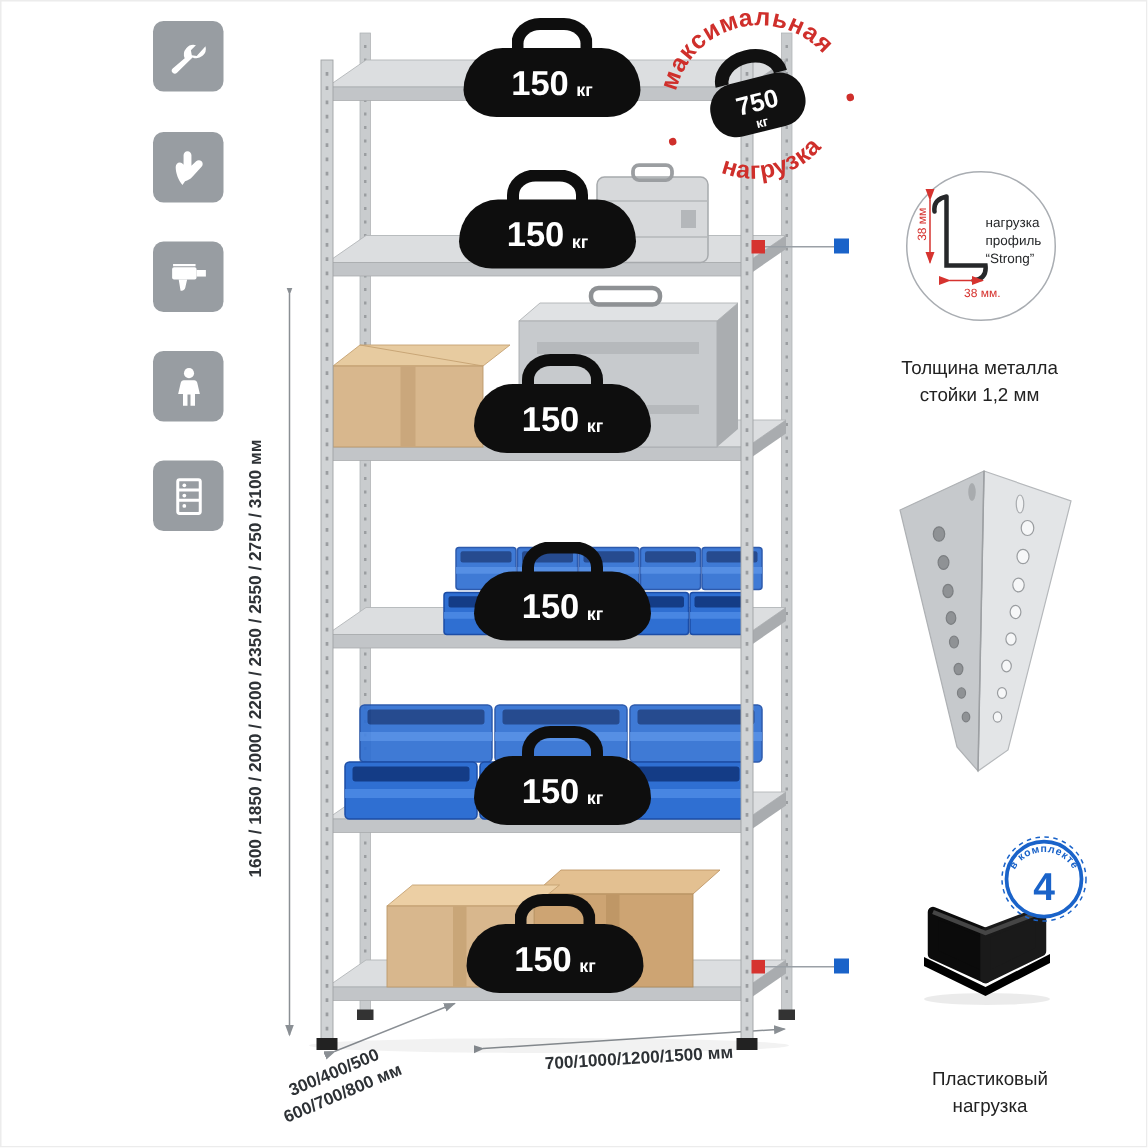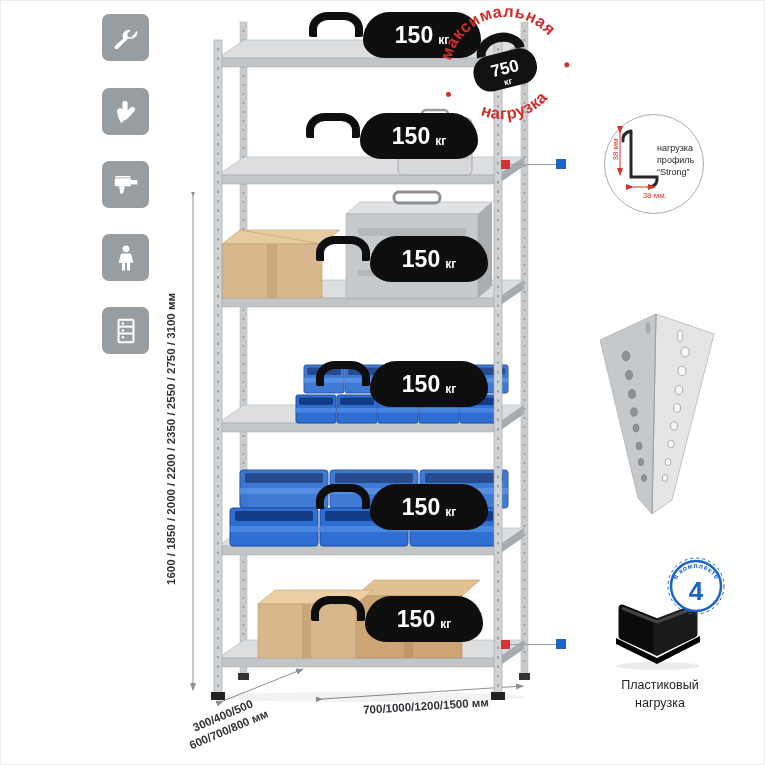--- a/index.html
+++ b/index.html
@@ -6,21 +6,21 @@
   body{width:765px;height:765px;position:relative;background:#fff;
        font-family:"Liberation Sans","DejaVu Sans",sans-serif;overflow:hidden;}
   .abs{position:absolute;}
   .frame{position:absolute;inset:0;border:1px solid #ececec;pointer-events:none;}
 
   
   .tile{position:absolute;left:102px;width:47px;height:47px;background:#989da2;border-radius:7px;
         display:flex;align-items:center;justify-content:center;}
 
   
-  .weight{position:absolute;display:flex;flex-direction:row;z-index:6;}
+  .weight{position:absolute;display:flex;flex-direction:column;align-items:center;z-index:6;}
   .w-handle{width:38px;height:17px;border:8px solid #0e0e0e;border-bottom:none;
             border-radius:19px 19px 3px 3px/17px 17px 2px 2px;margin-bottom:-5px;}
   .w-body{width:118px;height:46px;background:#0e0e0e;
           border-radius:26px 26px 22px 22px/28px 28px 18px 18px;
           display:flex;align-items:center;justify-content:center;gap:5px;}
   .w-val{color:#fff;font-size:23px;font-weight:700;}
   .w-unit{color:#fff;font-size:12px;font-weight:700;margin-top:9px;}
 
   
   .stamp{position:absolute;left:430px;top:-6px;transform:rotate(-14deg);z-index:7;}
@@ -305,20 +305,22 @@
   </svg>
   <div class="pc-dim-v">38 мм</div>
   <div class="pc-dim-h">38 мм.</div>
   <div class="pc-text">
     <div>нагрузка</div>
     <div>профиль</div>
     <div>“Strong”</div>
   </div>
 </div>
 <div class="caption" style="left:586px;top:236px;width:134px">
+  <div>Толщина металла</div>
+  <div>стойки 1,2 мм</div>
 </div>
 
 <svg class="abs" style="left:588px;top:308px" width="136" height="218" viewBox="0 0 136 218">
   <polygon points="68,6 126,26 84,192 64,206" fill="#e3e5e7" stroke="#b5b8bb" stroke-width="0.8"></polygon>
   <polygon points="68,6 12,32 50,190 64,206" fill="#c6c9cc" stroke="#aeb1b4" stroke-width="0.8"></polygon>
   <line x1="68" y1="6" x2="64" y2="206" stroke="#9da0a3" stroke-width="1"></line>
   <g fill="#f6f7f8" stroke="#9a9da0" stroke-width="0.8">
     <ellipse cx="97" cy="44" rx="4.2" ry="5"></ellipse>
       <ellipse cx="94" cy="63" rx="4" ry="4.8"></ellipse>
     <ellipse cx="91" cy="82" rx="3.8" ry="4.6"></ellipse>
@@ -353,21 +355,21 @@
   <defs>
       <path id="badgeArc" d="M 8,34 A 22,22 0 0 1 52,34"></path>
     </defs>
   <circle cx="30" cy="30" r="28" fill="none" stroke="#1a63c9" stroke-width="1" stroke-dasharray="3 3"></circle>
   <circle cx="30" cy="30" r="25" fill="#fff" stroke="#1a63c9" stroke-width="2.5"></circle>
   <text font-size="7" fill="#1a63c9" font-weight="bold" letter-spacing="0.5" text-anchor="middle">
     <textPath href="#badgeArc" startOffset="50%">в комплекте</textPath>
   </text>
   <text x="30" y="44" text-anchor="middle" font-size="26" font-weight="bold" fill="#1a63c9">4</text>
 </svg>
-<div class="caption" style="left:598px;top:676px;width:124px">
+<div class="caption" style="left:598px;top:710px;width:124px">
   <div>Пластиковый</div>
   <div>нагрузка</div>
 </div>
 
 <svg class="abs" style="left:186px;top:192px" width="14" height="502">
   <line x1="7" y1="4" x2="7" y2="498" stroke="#8a8f94" stroke-width="1" marker-start="url(#arrow)" marker-end="url(#arrow)"></line>
 </svg>
 <div class="dim-label height-label">1600 / 1850 / 2000 / 2200 / 2350 / 2550 / 2750 / 3100 мм</div>
 
 <svg class="abs" style="left:316px;top:678px" width="214" height="28">

